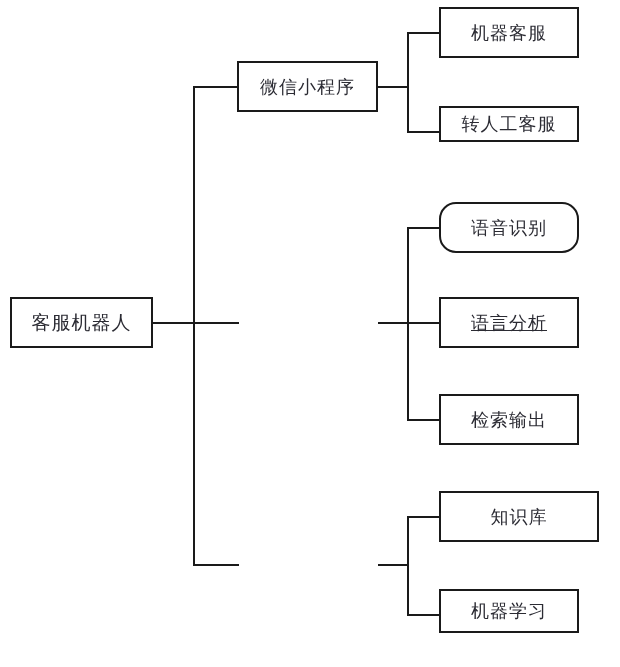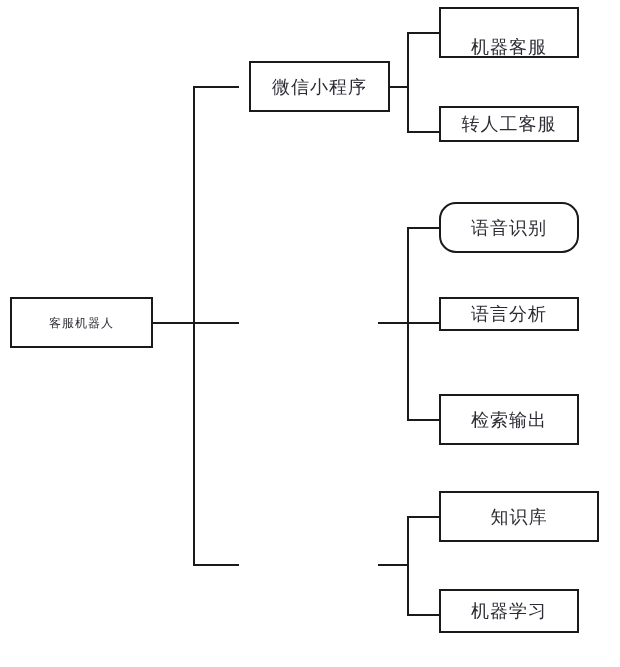--- a/index.html
+++ b/index.html
@@ -20,21 +20,21 @@
   }
   .node {
     position: absolute;
     box-sizing: border-box;
     background: #ffffff;
     border: 2px solid #1a1a1a;
     display: flex;
     align-items: center;
     justify-content: center;
     color: #2b2b33;
-    font-size: 12px;
+    font-size: 19px;
     letter-spacing: 1px;
     line-height: 1;
     white-space: nowrap;
     z-index: 2;
   }
   .node.level-2,
   .node.level-3 {
     font-size: 18px;
   }
   .edge {
@@ -73,39 +73,39 @@
 
   <div class="edge h" style="left:378px; top:564px; width:31px;"></div>
   <div class="edge v" style="left:407px; top:516px; height:100px;"></div>
   <div class="edge h" style="left:407px; top:516px; width:33px;"></div>
   <div class="edge h" style="left:407px; top:614px; width:33px;"></div>
 
   <div class="node level-1" style="left:10px; top:297px; width:143px; height:51px;">
     <span>客服机器人</span>
   </div>
 
-  <div class="node level-2" style="left:237px; top:61px; width:141px; height:51px;margin-left:12px;">
+  <div class="node level-2" style="left:237px; top:61px; width:141px; height:51px;">
     <span>微信小程序</span>
   </div>
 
 
 
-  <div class="node level-3" style="left:439px; top:7px; width:140px; height:51px;align-items:flex-end;">
+  <div class="node level-3" style="left:439px; top:7px; width:140px; height:51px;">
     <span>机器客服</span>
   </div>
 
   <div class="node level-3" style="left:439px; top:106px; width:140px; height:36px;">
     <span>转人工客服</span>
   </div>
 
   <div class="node level-3" style="left:439px; top:202px; width:140px; height:51px;border-radius:17px;">
     <span>语音识别</span>
   </div>
 
-  <div class="node level-3" style="left:439px; top:297px; width:140px; height:34px;">
+  <div class="node level-3" style="left:439px; top:297px; width:140px; height:51px;text-decoration:underline;">
     <span>语言分析</span>
   </div>
 
   <div class="node level-3" style="left:439px; top:394px; width:140px; height:51px;">
     <span>检索输出</span>
   </div>
 
   <div class="node level-3" style="left:439px; top:491px; width:160px; height:51px;">
     <span>知识库</span>
   </div>

